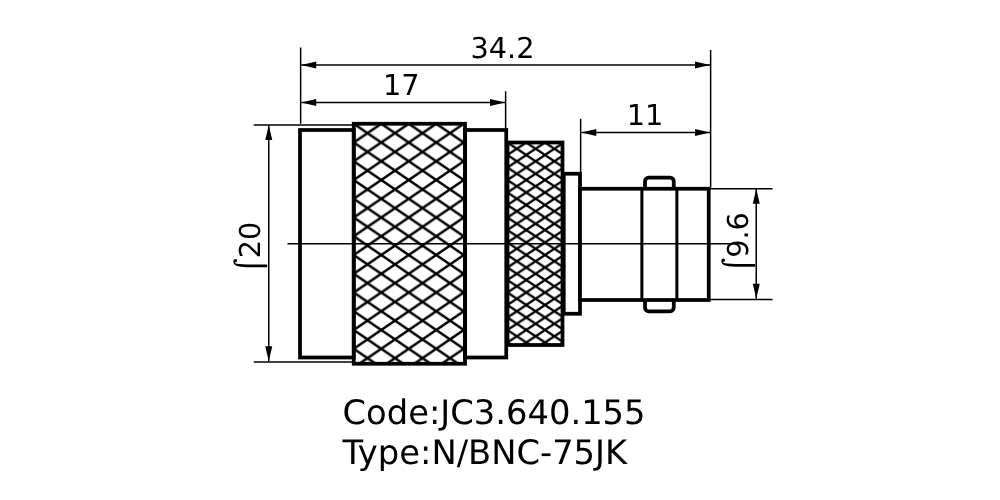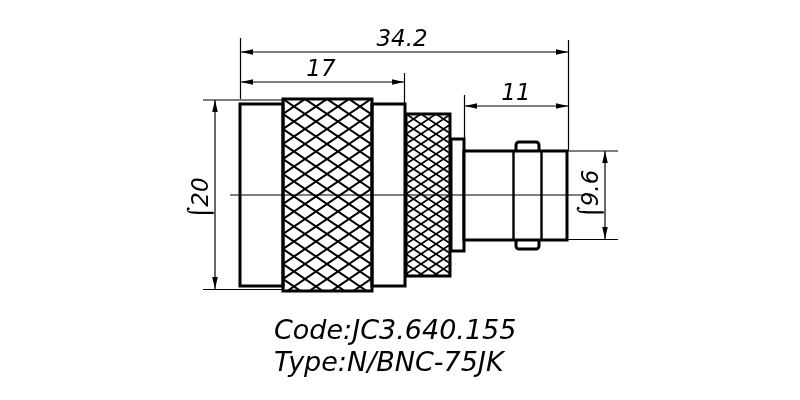--- a/index.html
+++ b/index.html
@@ -6,21 +6,20 @@
     margin: 0;
     padding: 0;
     background: #ffffff;
   }
   .canvas {
     position: relative;
     width: 800px;
     height: 400px;
     background: #ffffff;
     overflow: hidden;
-    font-style: italic;
   }
   svg {
     display: block;
   }
   .outline {
     fill: #ffffff;
     stroke: #000000;
     stroke-width: 3;
   }
   .knurl-big {

